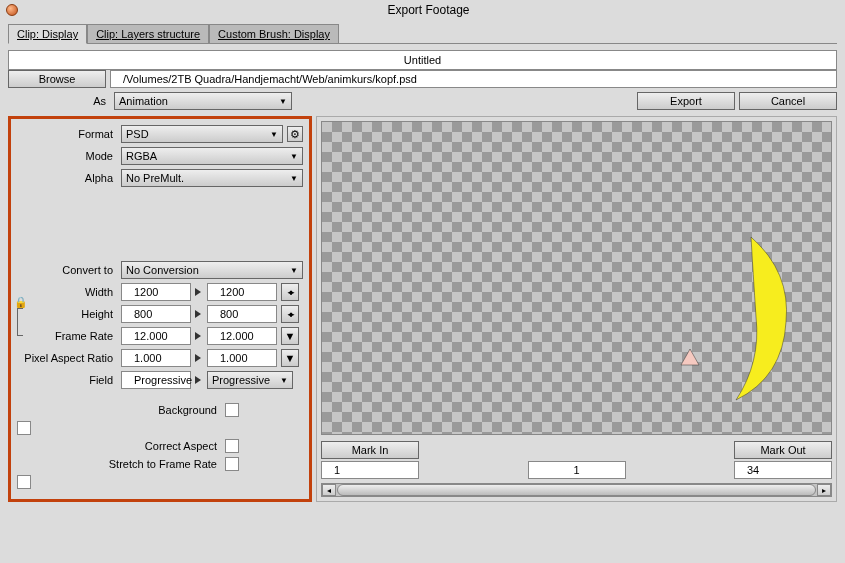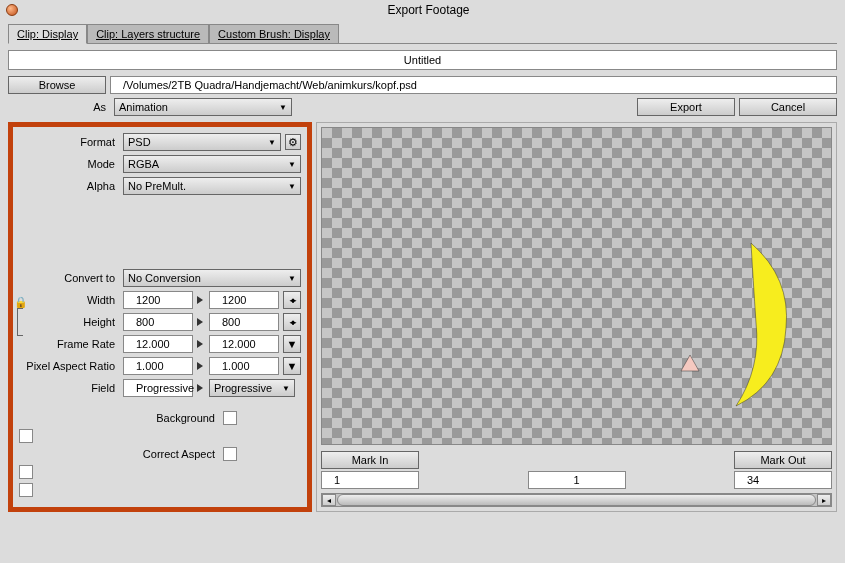--- a/index.html
+++ b/index.html
@@ -10,34 +10,34 @@
   .title { flex: 1; text-align: center; font-size: 12px; }
   
   .tabs { display: flex; padding: 4px 8px 0 8px; align-items: flex-end; text-decoration: underline; }
   .tab { padding: 3px 8px; border: 1px solid #888; background: #c8c8c8; position: relative; margin-right: 0; }
   .tab.active { background: #dcdcdc; border-bottom: 1px solid #dcdcdc; z-index: 2; }
   .tab.inactive { background: #bababa; text-decoration: underline; }
   .tabsep { border-bottom: 1px solid #888; flex: 1; }
   
   .content { padding: 6px 8px; }
   
-  .titlefield { background: #fff; border: 1px solid #888; padding: 3px; text-align: center; margin-bottom: 6px; }
+  .titlefield { background: #fff; border: 1px solid #888; padding: 3px; text-align: center; margin-bottom: 0; }
   
   .row { display: flex; align-items: center; margin-bottom: 4px; gap: 4px; }
   .label { text-align: right; padding-right: 4px; }
   .button { background: linear-gradient(#eee,#ccc); border: 1px solid #666; padding: 2px 8px; text-align: center; cursor: pointer; }
   .textfield { background: #fff; border: 1px solid #888; padding: 2px 12px; flex: 1; }
   .select { background: linear-gradient(#eee,#ccc); border: 1px solid #666; padding: 2px 4px; display: flex; align-items: center; justify-content: space-between; cursor: pointer; }
   .select .tri { font-size: 8px; }
   .gear { width: 16px; height: 16px; border: 1px solid #666; background: linear-gradient(#eee,#ccc); display: flex; align-items: center; justify-content: center; font-size: 10px; }
   .minib { width: 18px; height: 18px; border: 1px solid #666; background: linear-gradient(#eee,#ccc); display: flex; align-items: center; justify-content: center; font-size: 8px; cursor: pointer; }
   .check { width: 14px; height: 14px; background: #fff; border: 1px solid #888; cursor: pointer; }
   
   .main { display: flex; gap: 4px; }
-  .leftpanel { width: 304px; border: 5px solid #c2410c; padding: 6px; background: #dcdcdc; }
+  .leftpanel { width: 304px; border: 3px solid #c2410c; padding: 6px; background: #dcdcdc; }
   .rightpanel { flex: 1; border: 1px solid #aaa; padding: 4px; background: #dcdcdc; display: flex; flex-direction: column; }
   
   .toprow { display: flex; gap: 4px; margin-bottom: 6px; align-items: center; }
   
   .preview { flex: 1; background-image: 
     linear-gradient(45deg, #9a9a9a 25%, transparent 25%),
     linear-gradient(-45deg, #9a9a9a 25%, transparent 25%),
     linear-gradient(45deg, transparent 75%, #9a9a9a 75%),
     linear-gradient(-45deg, transparent 75%, #9a9a9a 75%);
     background-size: 20px 20px;
@@ -190,20 +190,21 @@
       <div class="row">
         <div class="check"></div>
         <div style="width:60px"></div>
       </div>
       <div class="row">
         <div class="label" style="flex:1">Correct Aspect</div>
         <div class="check"></div>
         <div style="width:60px"></div>
       </div>
       <div class="row">
+        <div class="label" style="flex:1">Stretch to Frame Rate</div>
         <div class="check"></div>
         <div style="width:60px"></div>
       </div>
       <div class="row">
         <div class="check"></div>
         <div style="width:60px"></div>
       </div>
     </div>
 
     <div class="rightpanel">

